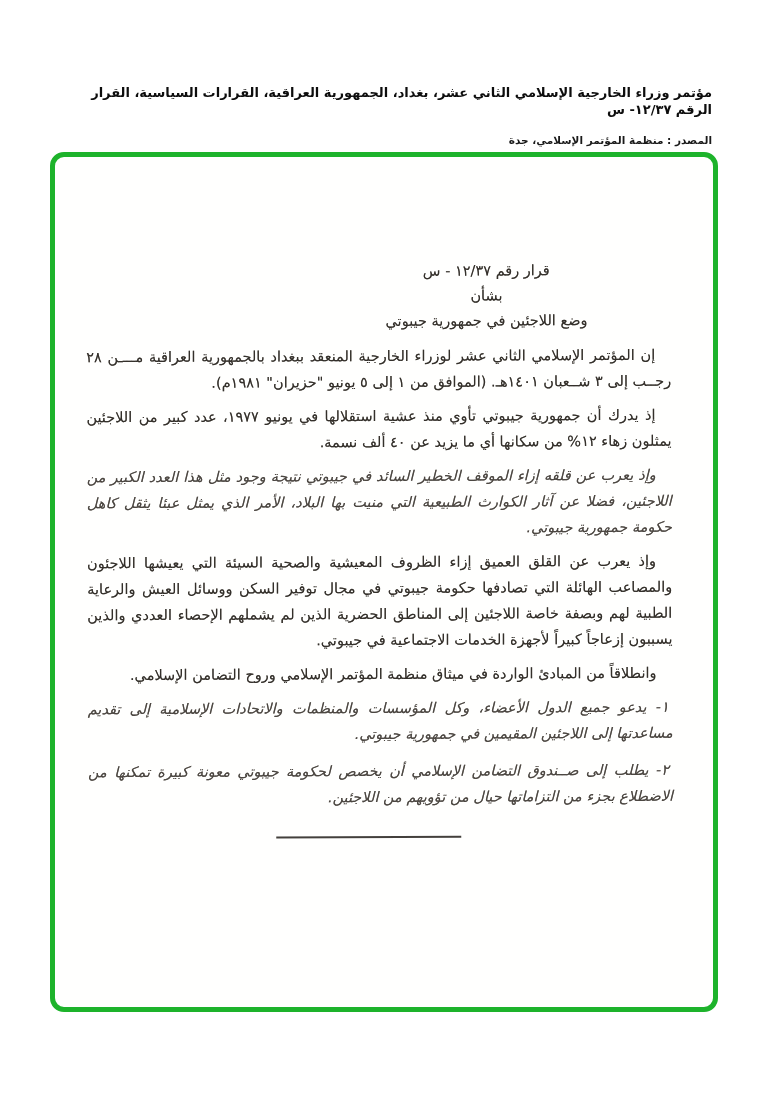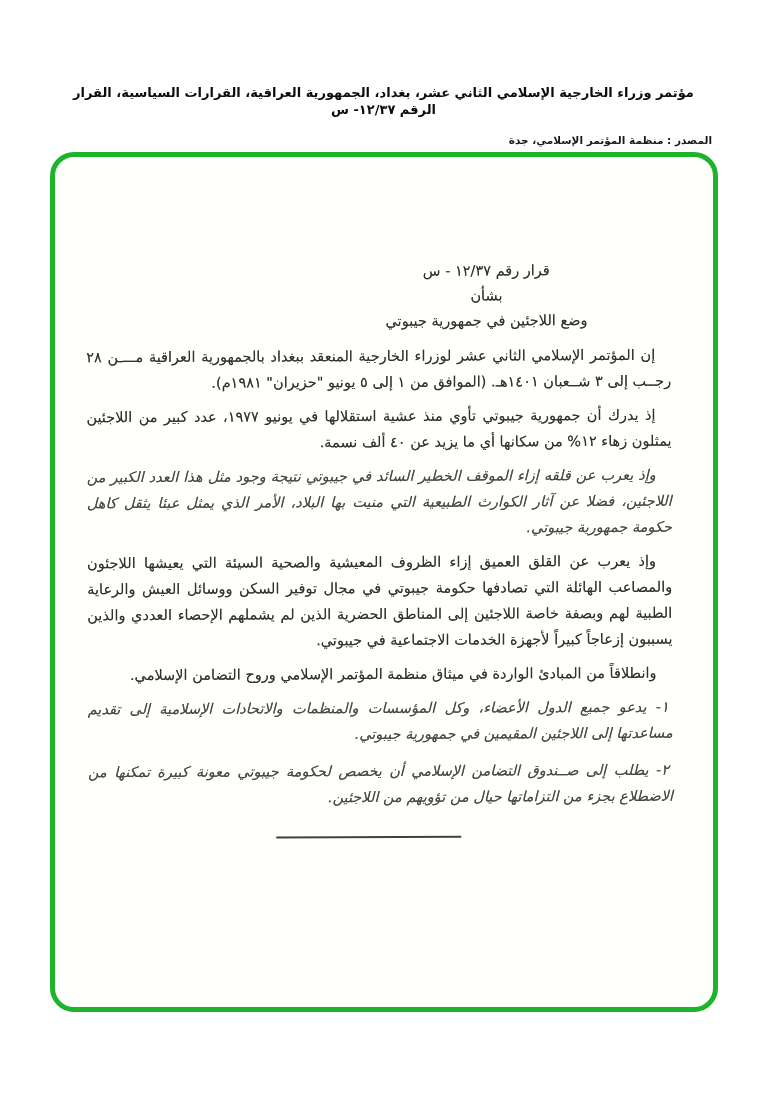--- a/index.html
+++ b/index.html
@@ -20,37 +20,36 @@
     position:absolute;
     top:84px; left:55px; right:55px;
     direction:rtl;
     text-align:right;
     color:#0d0d0d;
   }
   .doc-header .line1 {
     font-size:13px;
     font-weight:bold;
     line-height:17px;
-    text-align:center;
   }
   .doc-header .line2 {
     font-size:10.5px;
     font-weight:bold;
     margin-top:16px;
     color:#1a1a1a;
   }
 
   
   .scan-frame {
     position:absolute;
     top:152px; left:50px;
     width:668px; height:860px;
     background:#fffffe;
     border:5px solid var(--frame-green, #1db32b);
-    border-radius:24px;
+    border-radius:14px;
   }
 
   
   .scan-content {
     position:absolute;
     top:102px; left:32px; right:41px;
     direction:rtl;
     text-align:justify;
     font-size:14.5px;
     line-height:26px;

